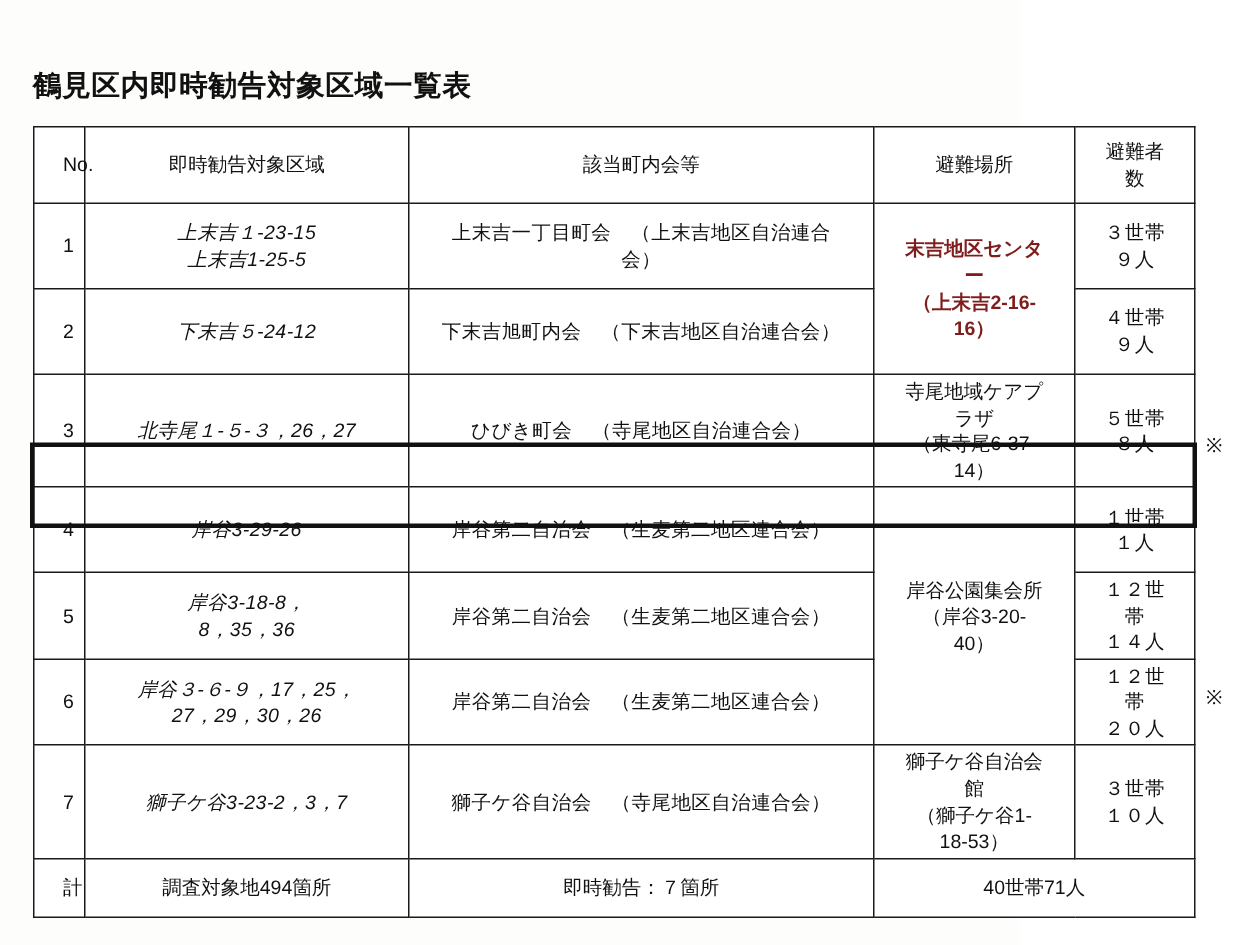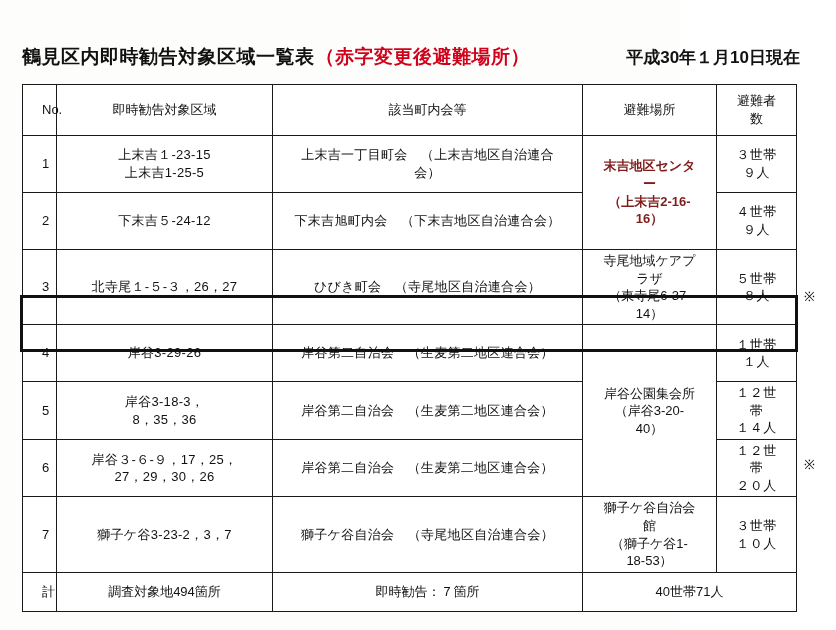--- a/index.html
+++ b/index.html
@@ -83,21 +83,21 @@
   .col-count { width: 80px; }
 
   thead td {
     font-size: 13.5px;
     height: 46px;
   }
   .th-no { font-size: 10.5px; }
 
   .row-body td { height: 52px; }
   .no-cell { font-size: 13px; }
-  .area-cell { font-size: 12.5px; letter-spacing: 0.3px; }
+  .area-cell { font-size: 12.5px; letter-spacing: 0.3px; font-style: italic; }
   .chonai-cell { font-size: 14px; letter-spacing: 0.3px; }
   .shelter-cell { font-size: 12.5px; line-height: 1.5; }
   .count-cell { font-size: 13.5px; line-height: 1.5; letter-spacing: 0.5px; margin-left: 21px; }
 
   .red { color: #7f1d1d; font-weight: bold; }
 
   
   .hl-box {
     position: absolute;
     left: 20px;
@@ -134,22 +134,20 @@
     white-space: nowrap;
   }
 </style>
 </head>
 <body>
 
 <div class="page">
 
   <div class="header-row">
     <span class="doc-title">鶴見区内即時勧告対象区域一覧表</span>
-    <span class="doc-title-red">（赤字変更後避難場所）</span>
-    <span class="doc-date">平成30年１月10日現在</span>
   </div>
 
   <div class="table-wrap">
     <table class="main">
       <colgroup>
         <col class="col-no">
         <col class="col-area">
         <col class="col-chonai">
         <col class="col-shelter">
         <col class="col-count">
@@ -222,21 +220,21 @@
           </td>
           <td class="count-cell">
             <div>１世帯</div>
             <div>１人</div>
           </td>
         </tr>
 
         <tr class="row-body">
           <td class="no-cell">5</td>
           <td class="area-cell">
-            <div>岸谷3-18-3，</div>
+            <div>岸谷3-18-8，</div>
             <div>8，35，36</div>
           </td>
           <td class="chonai-cell">岸谷第二自治会　（生麦第二地区連合会）</td>
           <td class="count-cell">
             <div>１２世帯</div>
             <div>１４人</div>
           </td>
         </tr>
 
         <tr class="row-body">

